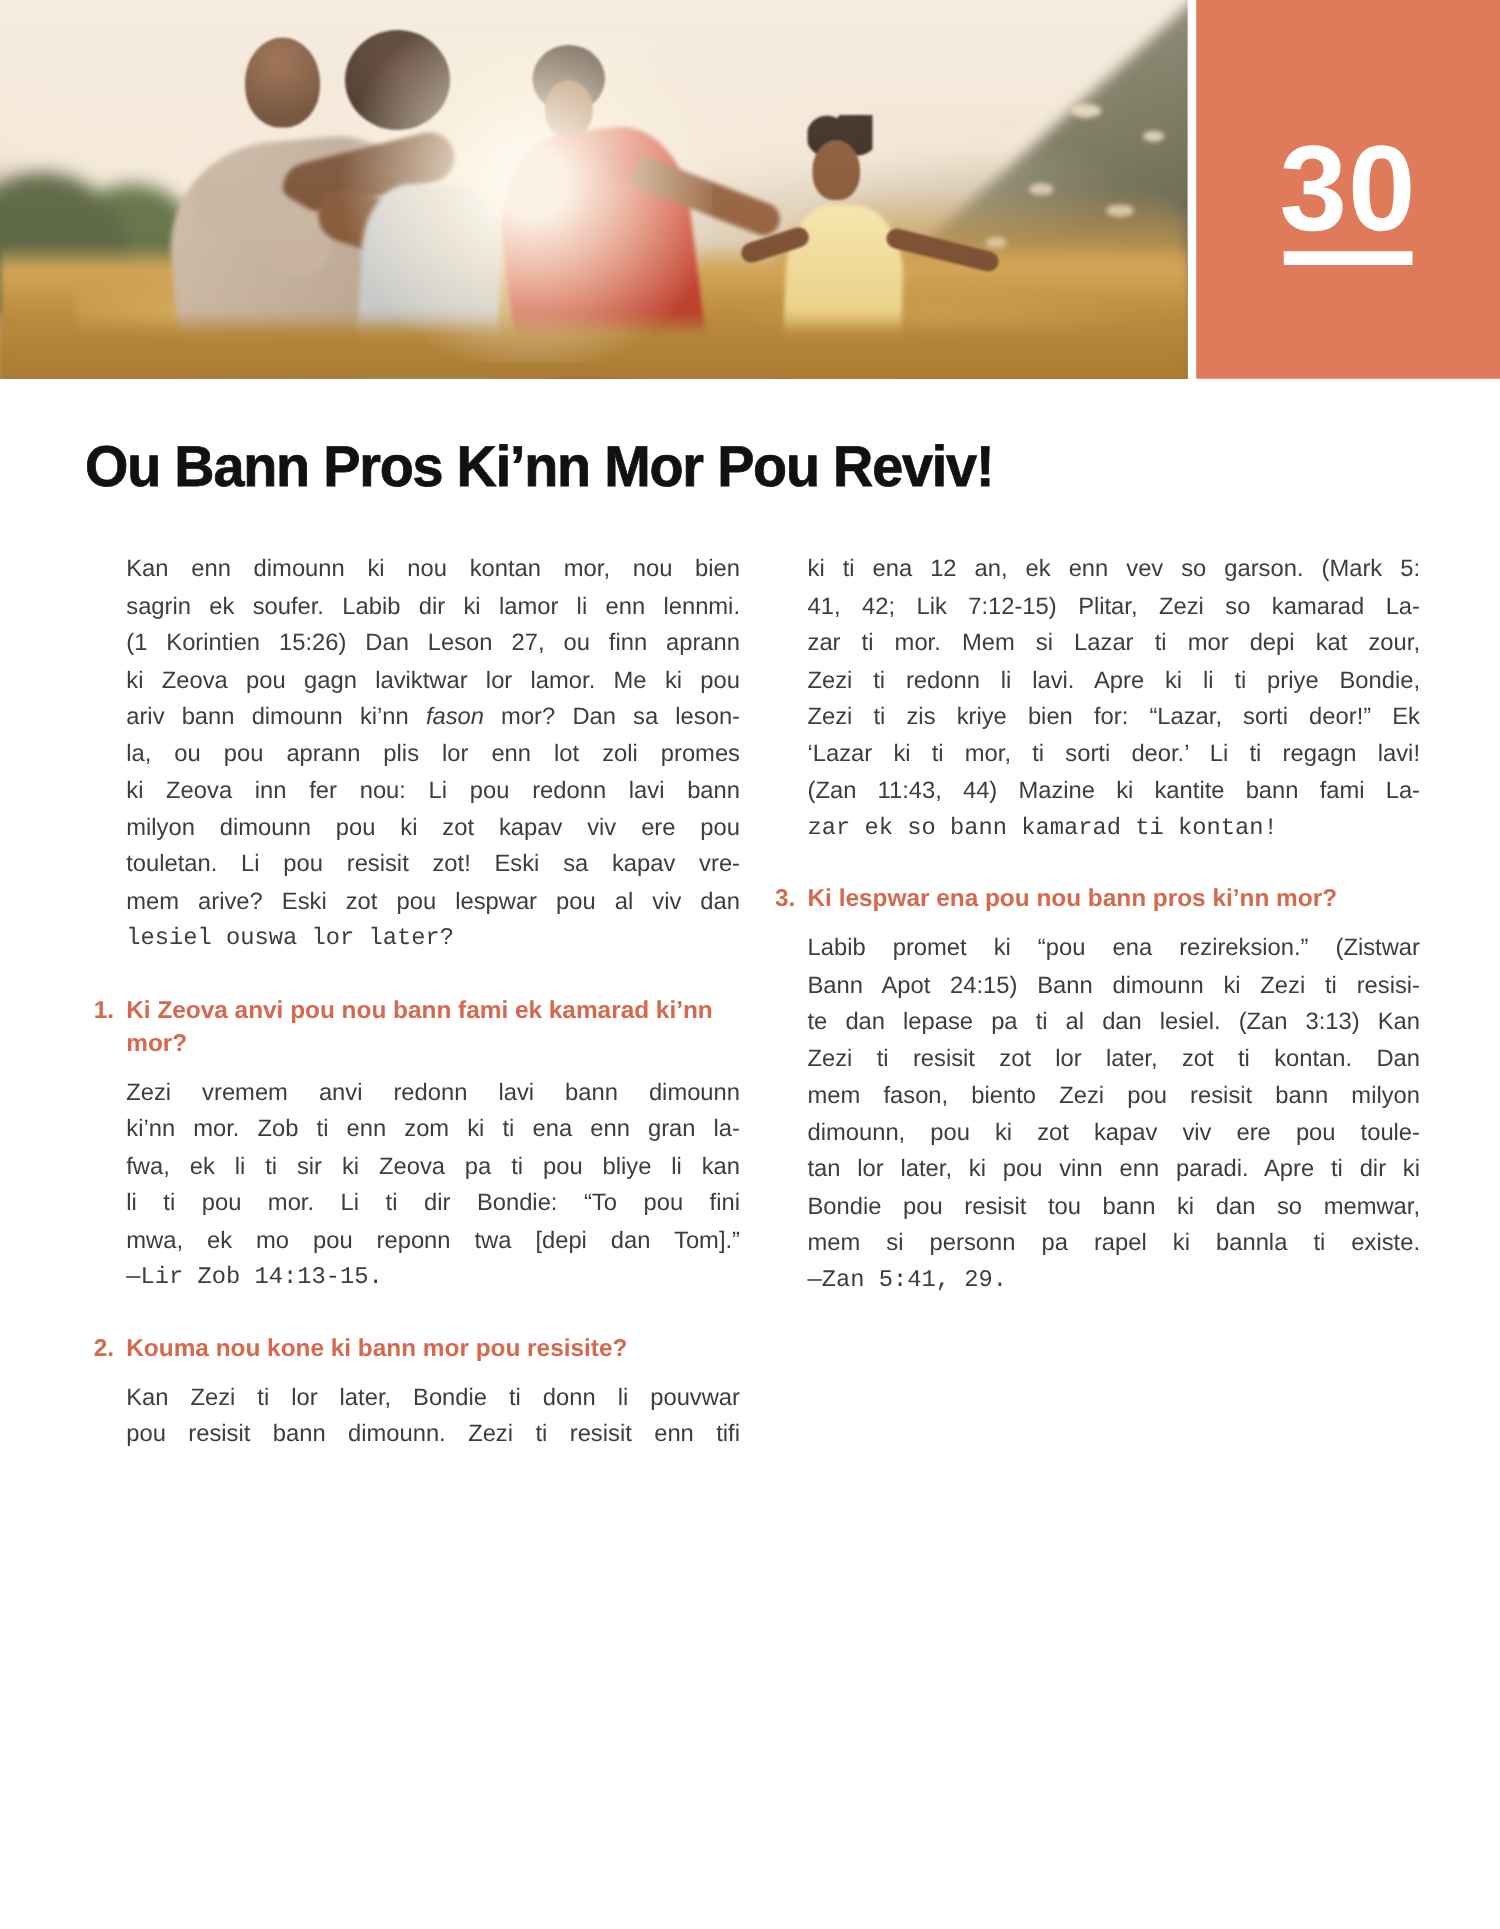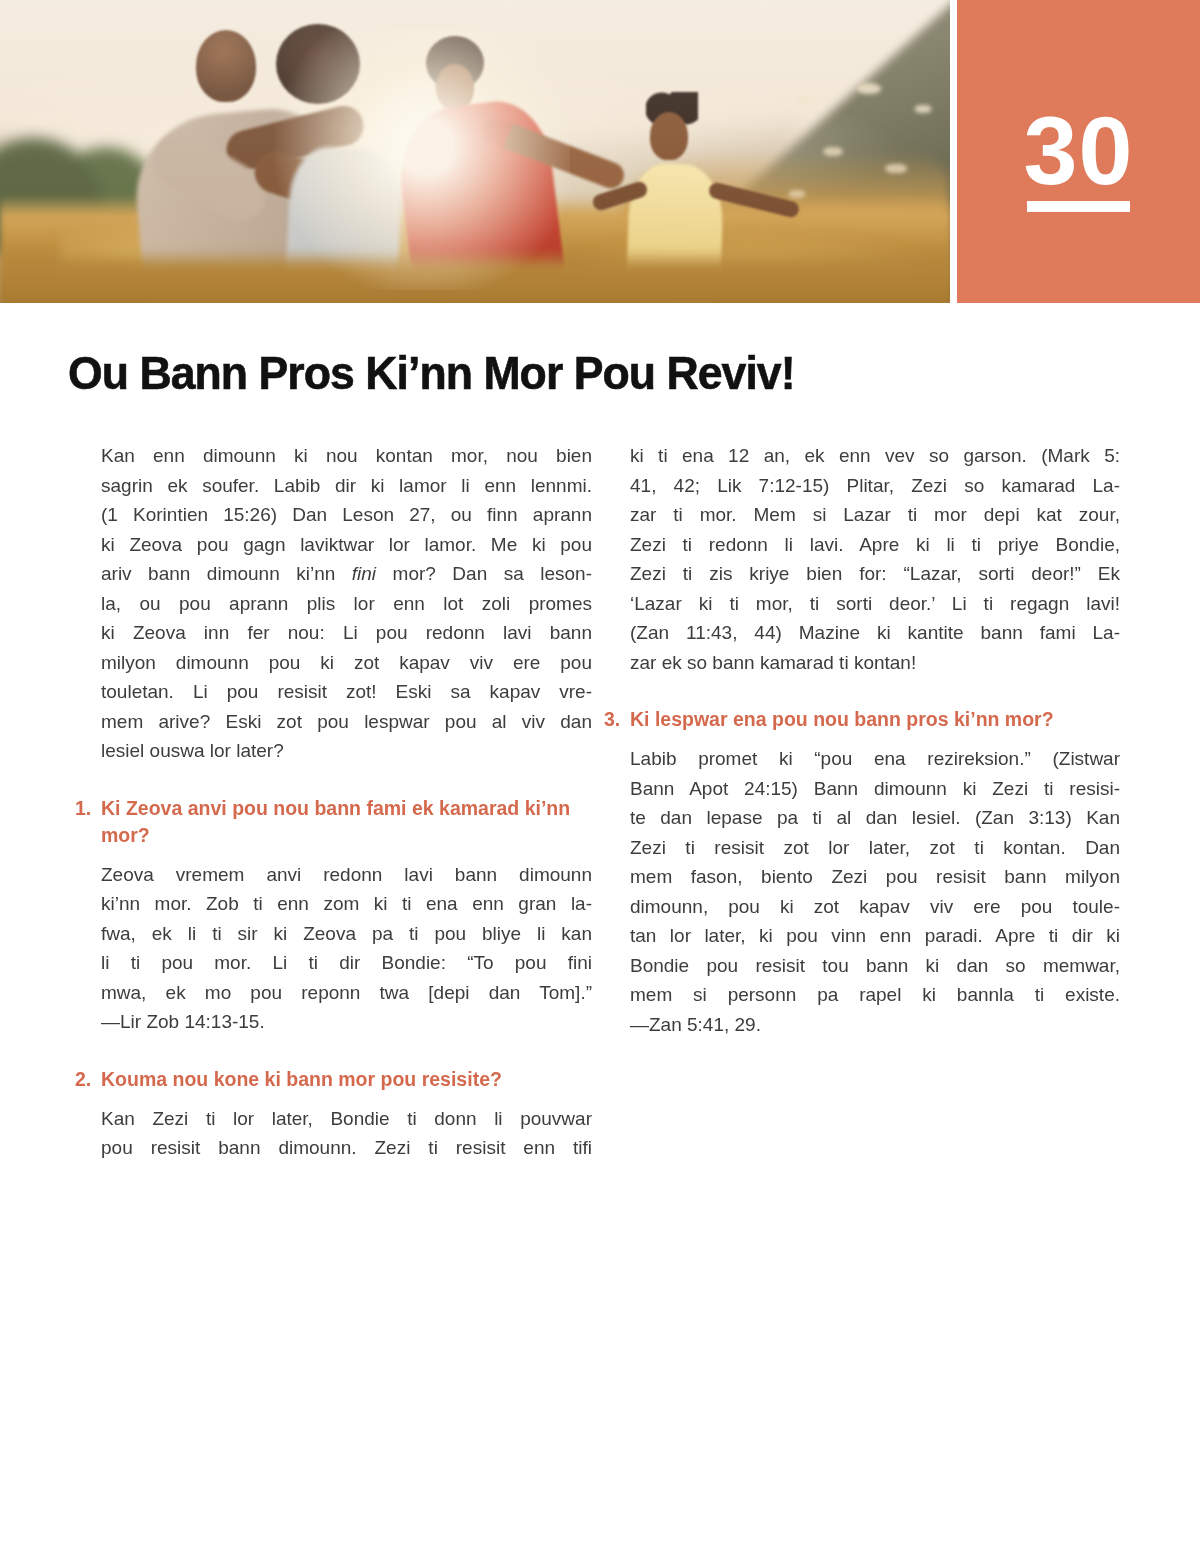--- a/index.html
+++ b/index.html
@@ -84,26 +84,26 @@
   .badge-num{margin-top:103px;text-align:center;color:var(--badge-text,#ffffff);
         font-size:97px;line-height:96px;font-weight:bold;letter-spacing:1px;}
   .badge-rule{width:103px;height:11px;background:var(--badge-text,#ffffff);margin:2px auto 0;}
 
   
   .title{position:absolute;left:68px;top:345px;margin:0;font-size:46px;line-height:56px;font-weight:bold;
         letter-spacing:-1px;color:var(--title-text,#111111);-webkit-text-stroke:0.6px currentColor;
         transform:scaleX(.97);transform-origin:left top;white-space:nowrap;}
 
   
-  .columns{position:absolute;left:75px;top:441px;width:1061px;display:flex;gap:12px;}
+  .columns{position:absolute;left:75px;top:441px;width:1061px;display:flex;gap:28px;}
   .col{width:517px;}
   .col + .col{width:516px;}
   .para{margin:0 0 0 26px;}
   .line{font-size:19px;line-height:29.5px;text-align:justify;text-align-last:justify;color:var(--body-text,#3d3d3d);}
-  .line.end{text-align-last:left;}
+  .line.end{text-align-last:left;font-family:Liberation Mono, monospace;}
   .line span.b{font-weight:normal;margin-top:24px;}
   .line span.i{font-style:italic;}
   .qhead{display:flex;margin:29px 0 11px 0;color:var(--accent,#d5694e);font-weight:bold;
         font-size:19.5px;line-height:27px;}
   .qnum{flex:0 0 26px;width:26px;}
   .qtext{flex:1;}
 </style>
 </head>
 <body>
 
@@ -148,34 +148,34 @@
 
   <h1 class="title">Ou Bann Pros Ki’nn Mor Pou Reviv!</h1>
 
   <div class="columns">
     <div class="col">
         <div class="para">
           <div class="line"><span>Kan enn dimounn ki nou kontan mor, nou bien</span></div>
           <div class="line"><span>sagrin ek soufer. Labib dir ki lamor li enn lennmi.</span></div>
           <div class="line"><span>(1 Korintien 15:26) Dan Leson 27, ou finn aprann</span></div>
           <div class="line"><span>ki Zeova pou gagn laviktwar lor lamor. Me ki pou</span></div>
-          <div class="line"><span>ariv bann dimounn ki’nn </span><span class="i">fini</span><span> mor? Dan sa leson-</span></div>
+          <div class="line"><span>ariv bann dimounn ki’nn </span><span class="i">fason</span><span> mor? Dan sa leson-</span></div>
           <div class="line"><span>la, ou pou aprann plis lor enn lot zoli promes</span></div>
           <div class="line"><span>ki Zeova inn fer nou: Li pou redonn lavi bann</span></div>
           <div class="line"><span>milyon dimounn pou ki zot kapav viv ere pou</span></div>
           <div class="line"><span>touletan. Li pou resisit zot! Eski sa kapav vre-</span></div>
           <div class="line"><span>mem arive? Eski zot pou lespwar pou al viv dan</span></div>
           <div class="line end"><span>lesiel ouswa lor later?</span></div>
         </div>
         <div class="qhead">
           <span class="qnum">1.</span>
           <span class="qtext">Ki Zeova anvi pou nou bann fami ek kamarad ki’nn mor?</span>
         </div>
         <div class="para">
-          <div class="line"><span>Zeova vremem anvi redonn lavi bann dimounn</span></div>
+          <div class="line"><span>Zezi vremem anvi redonn lavi bann dimounn</span></div>
           <div class="line"><span>ki’nn mor. Zob ti enn zom ki ti ena enn gran la-</span></div>
           <div class="line"><span>fwa, ek li ti sir ki Zeova pa ti pou bliye li kan</span></div>
           <div class="line"><span>li ti pou mor. Li ti dir Bondie: </span><span class="b">“To pou fini</span></div>
           <div class="line"><span class="b">mwa, ek mo pou reponn twa [depi dan Tom].”</span></div>
           <div class="line end"><span>—Lir Zob 14:13-15.</span></div>
         </div>
         <div class="qhead">
           <span class="qnum">2.</span>
           <span class="qtext">Kouma nou kone ki bann mor pou resisite?</span>
         </div>

